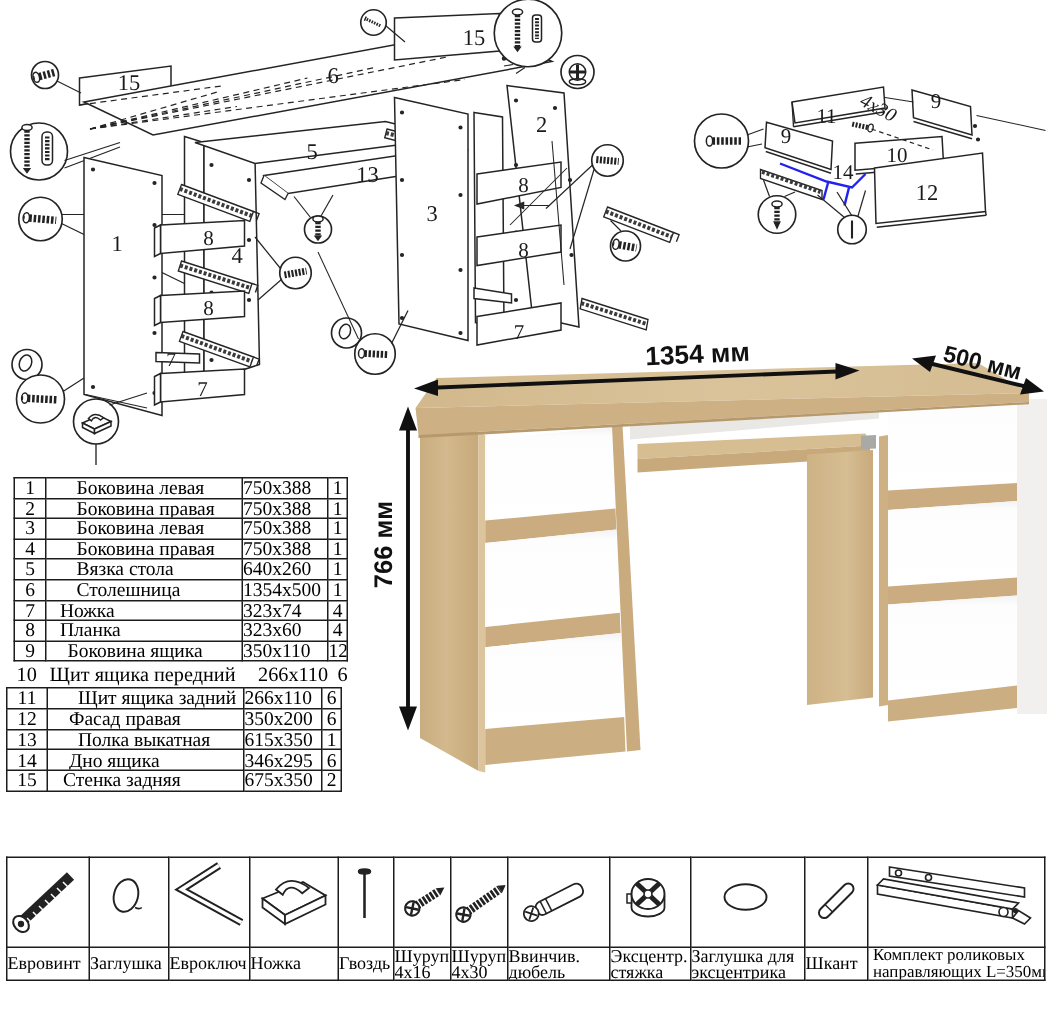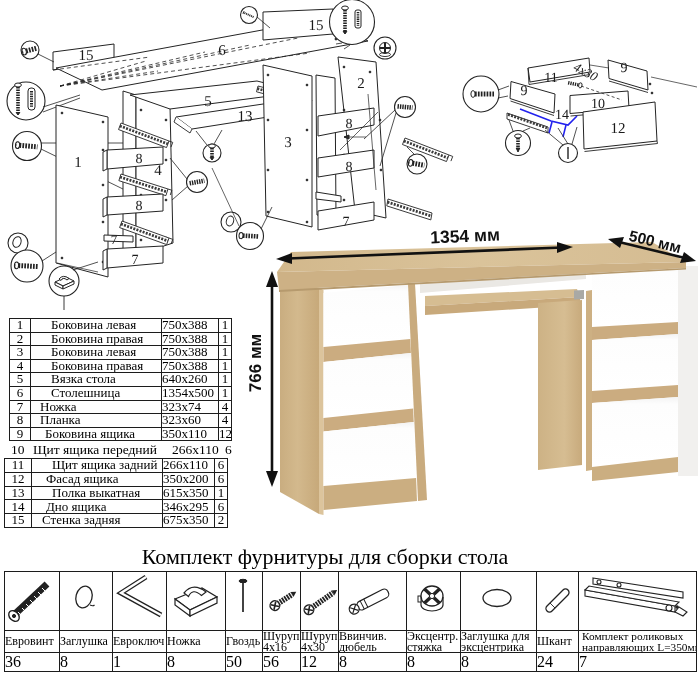--- a/index.html
+++ b/index.html
@@ -526,21 +526,21 @@
       </colgroup>
 <tbody>
         <tr style="height:13.8px">
           <td class="c1">11</td>
           <td class="c2">Щит ящика задний</td>
           <td class="c3">266x110</td>
           <td class="c4">6</td>
         </tr>
 <tr style="height:13.8px">
           <td class="c1">12</td>
-          <td class="c2" style="padding-left:14px">Фасад ящика</td>
+          <td class="c2" style="padding-left:14px">Фасад правая</td>
           <td class="c3">350x200</td>
           <td class="c4">6</td>
         </tr>
 <tr style="height:13.8px">
           <td class="c1">13</td>
           <td class="c2">Полка выкатная</td>
           <td class="c3">615x350</td>
           <td class="c4">1</td>
         </tr>
 <tr style="height:13.8px">
@@ -551,21 +551,20 @@
         </tr>
 <tr style="height:13.8px">
           <td class="c1">15</td>
           <td class="c2" style="padding-left:10px">Стенка задняя</td>
           <td class="c3">675x350</td>
           <td class="c4">2</td>
         </tr>
 </tbody>
     </table>
 
-<div class="abs" style="left:0;top:544px;width:650px;text-align:center;font-size:22px">Комплект фурнитуры для сборки стола</div>
 
 <table class="hw abs" style="left:4px;top:571px;table-layout:fixed;width:692px">
 <colgroup>
         <col style="width:55px">
         <col style="width:53px">
         <col style="width:54px">
         <col style="width:59px">
         <col style="width:37px">
         <col style="width:38px">
         <col style="width:38px">
@@ -678,28 +677,14 @@
           <td class="lbl">Ножка</td>
           <td class="lbl">Гвоздь</td>
           <td class="lbl">Шуруп<br>4х16</td>
           <td class="lbl">Шуруп<br>4х30</td>
           <td class="lbl">Ввинчив.<br>дюбель</td>
           <td class="lbl">Эксцентр.<br>стяжка</td>
           <td class="lbl">Заглушка для<br>эксцентрика</td>
           <td class="lbl">Шкант</td>
           <td class="lbl" style="text-align:left;padding-left:3px;font-size:11.3px;white-space:nowrap">Комплект роликовых<br>направляющих L=350мм</td>
 </tr>
-<tr>
-          <td class="num">36</td>
-          <td class="num">8</td>
-          <td class="num">1</td>
-          <td class="num">8</td>
-          <td class="num">50</td>
-          <td class="num">56</td>
-          <td class="num">12</td>
-          <td class="num">8</td>
-          <td class="num">8</td>
-          <td class="num">8</td>
-          <td class="num">24</td>
-          <td class="num">7</td>
-</tr>
 </tbody>
     </table>
 </div>
 </body></html>

